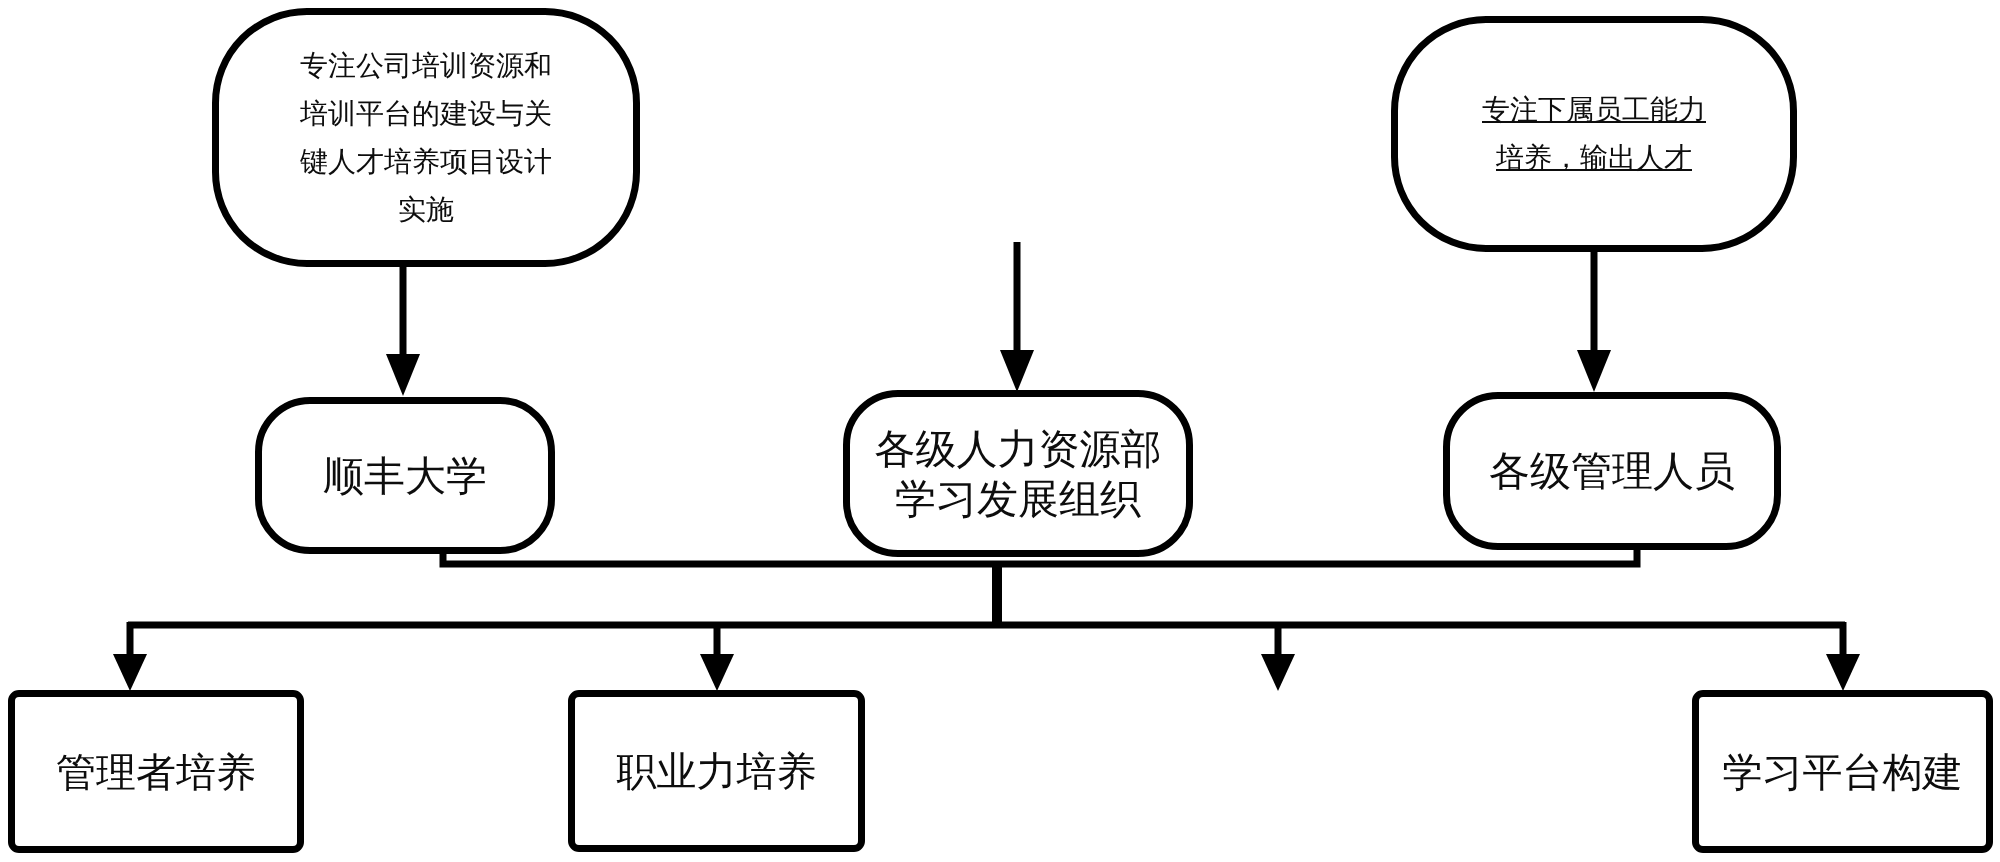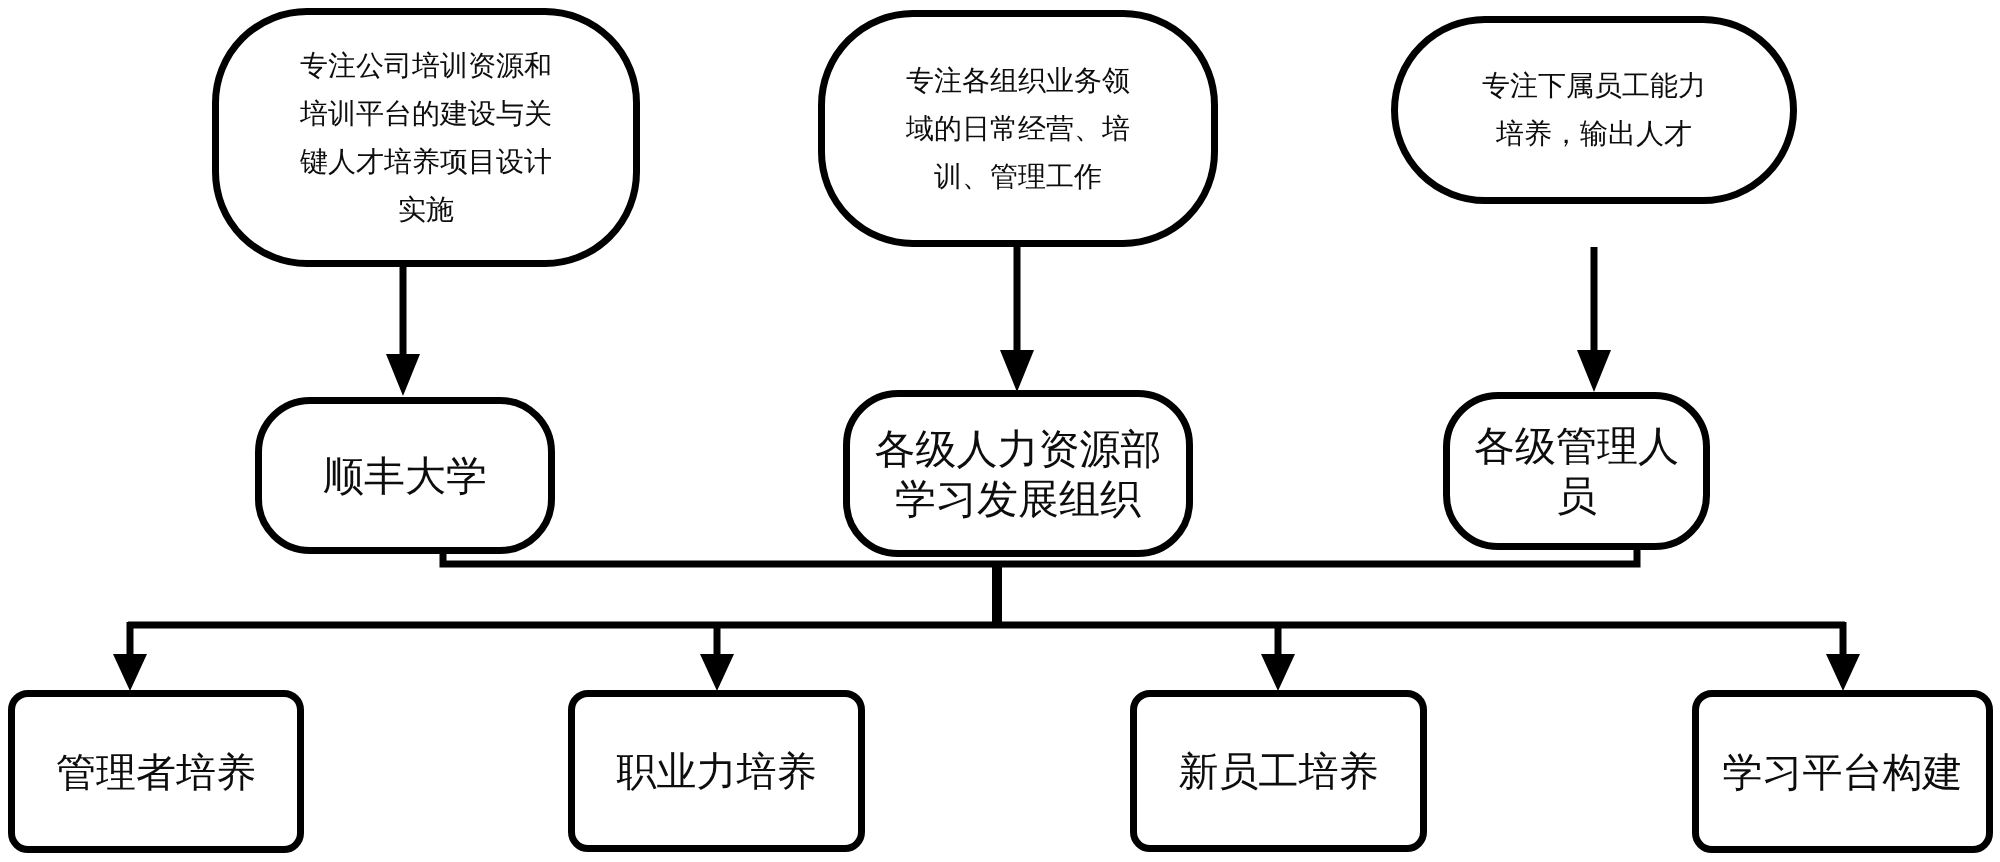--- a/index.html
+++ b/index.html
@@ -38,30 +38,30 @@
     align-items: center;
     justify-content: center;
     text-align: center;
   }
   .node .label {
     white-space: pre-line;
     padding: 0 6px;
   }
   .node.top    { border-radius: 95px; font-size: 28px; line-height: 48px; }
   .node.middle { border-radius: 55px; font-size: 41px; line-height: 50px; }
-  .node.bottom { border-radius: 20px; font-size: 40px; line-height: 48px; }
+  .node.bottom { border-radius: 11px; font-size: 40px; line-height: 48px; }
 
   
   .t1 { left: 212px;  top: 8px;  width: 428px; height: 259px; }
   .t2 { left: 818px;  top: 10px; width: 400px; height: 237px; }
-  .t3 { left: 1391px; top: 16px; width: 406px; height: 188px; }
+  .t3 { left: 1391px; top: 16px; width: 406px; height: 236px; text-decoration: underline; }
   
   .m1 { left: 255px;  top: 397px; width: 300px; height: 157px; }
   .m2 { left: 843px;  top: 390px; width: 350px; height: 167px; }
-  .m3 { left: 1443px; top: 392px; width: 267px; height: 158px; }
+  .m3 { left: 1443px; top: 392px; width: 338px; height: 158px; }
   
   .b1 { left: 8px;    top: 690px; width: 296px; height: 163px; }
   .b2 { left: 568px;  top: 690px; width: 297px; height: 162px; align-items: center; }
   .b3 { left: 1130px; top: 690px; width: 297px; height: 162px; }
   .b4 { left: 1692px; top: 690px; width: 301px; height: 163px; }
 </style>
 </head>
 <body>
 
 <div class="canvas">
@@ -107,25 +107,20 @@
       <polygon points="1826,654 1860,654 1843,691"></polygon>
     </g>
   </svg>
 
   <div class="node top t1">
     <span class="label">专注公司培训资源和
 培训平台的建设与关
 键人才培养项目设计
 实施</span>
   </div>
-  <div class="node top t2">
-    <span class="label">专注各组织业务领
-域的日常经营、培
-训、管理工作</span>
-  </div>
   <div class="node top t3">
     <span class="label">专注下属员工能力
 培养，输出人才</span>
   </div>
 
   <div class="node middle m1">
     <span class="label">顺丰大学</span>
   </div>
   <div class="node middle m2">
     <span class="label">各级人力资源部
@@ -134,20 +129,17 @@
   <div class="node middle m3">
     <span class="label">各级管理人员</span>
   </div>
 
   <div class="node bottom b1">
     <span class="label">管理者培养</span>
   </div>
   <div class="node bottom b2">
     <span class="label">职业力培养</span>
   </div>
-  <div class="node bottom b3">
-    <span class="label">新员工培养</span>
-  </div>
   <div class="node bottom b4">
     <span class="label">学习平台构建</span>
   </div>
 
 </div>
 
 </body></html>

